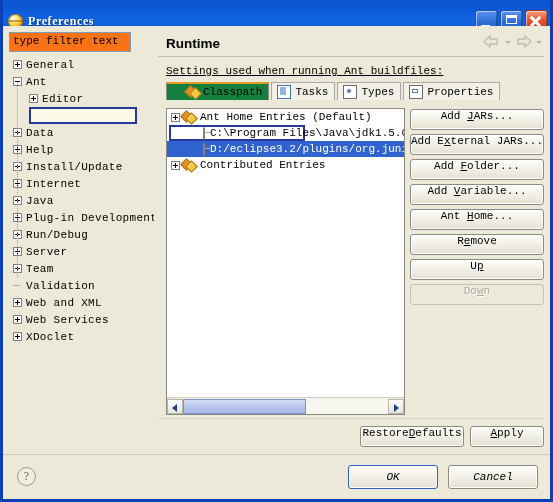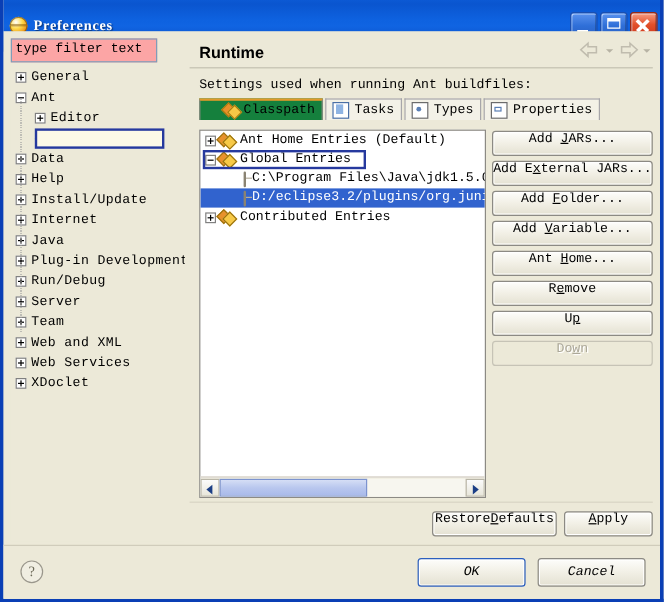--- a/index.html
+++ b/index.html
@@ -69,21 +69,21 @@
   #body{
     position:absolute;left:0;right:0;top:26px;bottom:0;
     background:#ece9d8;
   }
   
   #left{
     position:absolute;left:6px;top:6px;width:145px;bottom:48px;
   }
   #filter-box{
     width:122px;height:20px;box-sizing:border-box;
-    border:1px solid #7f9db9;background:#fca5a5;
+    border:1px solid #7f9db9;background:#f97316;
     font-family:"Liberation Mono", monospace;
     font-size:11px;color:#000;
     padding:1px 3px;
     line-height:14px;
   }
   #tree{
     position:absolute;left:0;right:0;top:24px;bottom:0;
     background:#ece9d8;
     overflow:hidden;
     font-family:"Liberation Mono", monospace;
@@ -129,21 +129,21 @@
   #navbtns{position:absolute;right:2px;top:3px;display:flex;align-items:center;gap:2px;}
   .arrowbtn{width:20px;height:17px;position:relative;}
   .caret{width:7px;height:14px;position:relative;}
   .caret::after{
     content:"";position:absolute;left:1px;top:6px;
     border-left:3px solid transparent;border-right:3px solid transparent;
     border-top:3px solid #b7b3a4;
   }
   #rt-sub{
     font-family:"Liberation Mono", monospace;
-    font-size:11px;color:#000;padding:8px 0 5px 8px;
+    font-size:11px;color:#000;padding:8px 0 5px 8px;text-decoration:underline;
   }
 
   
   #tabrow{
     display:flex;align-items:flex-end;height:18px;
     margin-left:8px;position:relative;z-index:2;
   }
   .tab{
     height:18px;box-sizing:border-box;
     display:flex;align-items:center;gap:4px;
@@ -392,20 +392,25 @@
             <span class="exp plus"></span>
             <span class="tlabel">Server</span>
           </div>
           <div class="tnode">
             <span class="ind" style="width: 4px;"></span>
             <span class="exp plus"></span>
             <span class="tlabel">Team</span>
           </div>
           <div class="tnode">
             <span class="ind" style="width: 4px;"></span>
+            <span class="exp none"></span>
+            <span class="tlabel">Validation</span>
+          </div>
+          <div class="tnode">
+            <span class="ind" style="width: 4px;"></span>
             <span class="exp plus"></span>
             <span class="tlabel">Web and XML</span>
           </div>
           <div class="tnode">
             <span class="ind" style="width: 4px;"></span>
             <span class="exp plus"></span>
             <span class="tlabel">Web Services</span>
           </div>
           <div class="tnode">
             <span class="ind" style="width: 4px;"></span>
@@ -457,26 +462,20 @@
         </div>
 
       <div id="cp-wrap">
         <div id="cp-panel">
           <div id="cp-tree">
               <div class="cnode">
                 <span style="width: 4px; flex: 0 0 auto;"></span>
                 <span class="cexp plus"></span>
                 <span class="cicon ci-entries"></span>
                 <span>Ant Home Entries (Default)</span>
-              </div>
-              <div class="cnode">
-                <span style="width: 4px; flex: 0 0 auto;"></span>
-                <span class="cexp minus"></span>
-                <span class="cicon ci-entries"></span>
-                <span>Global Entries</span>
               </div>
               <div id="cp-globalsel" style="left: 2px; top: 16px; width: 136px; height: 16px;"></div>
               <div class="cnode">
                 <span style="width: 22px; flex: 0 0 auto;"></span>
                 <span style="width: 12px; flex: 0 0 auto;"></span>
                 <span class="ci-jar"></span>
                 <span>C:\Program Files\Java\jdk1.5.0_</span>
               </div>
               <div class="cnode sel">
                 <span style="width: 22px; flex: 0 0 auto;"></span>

